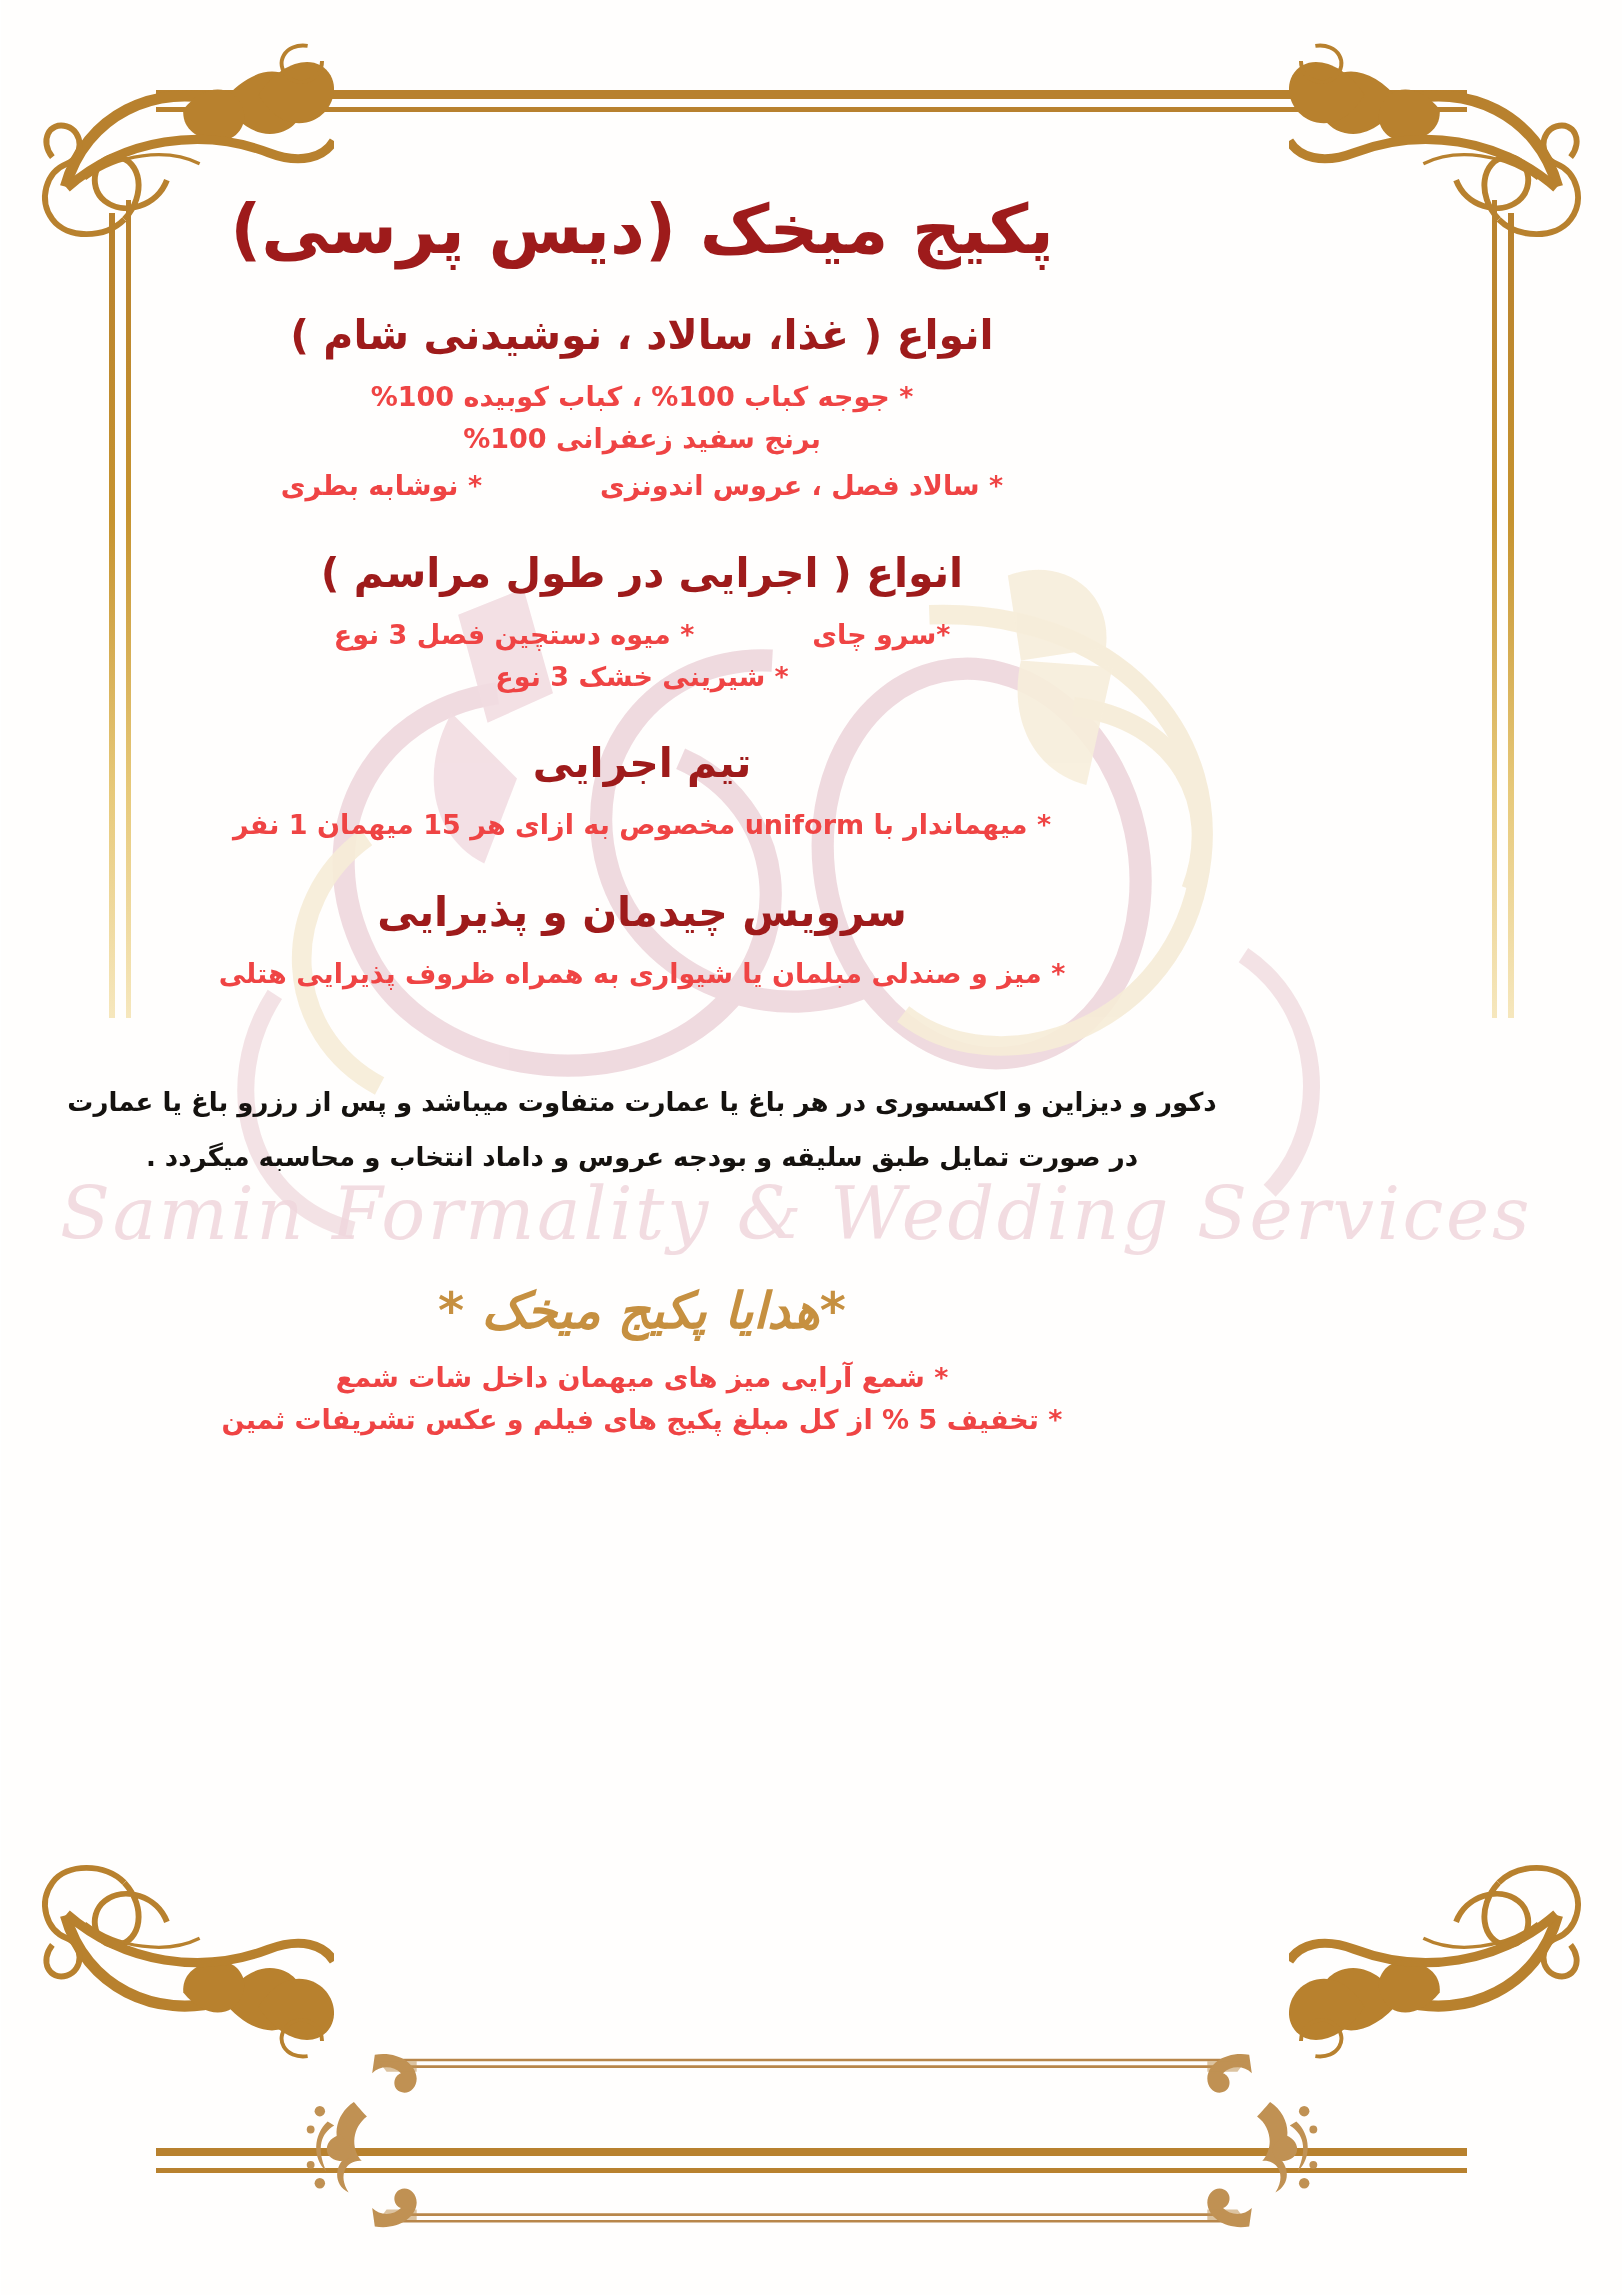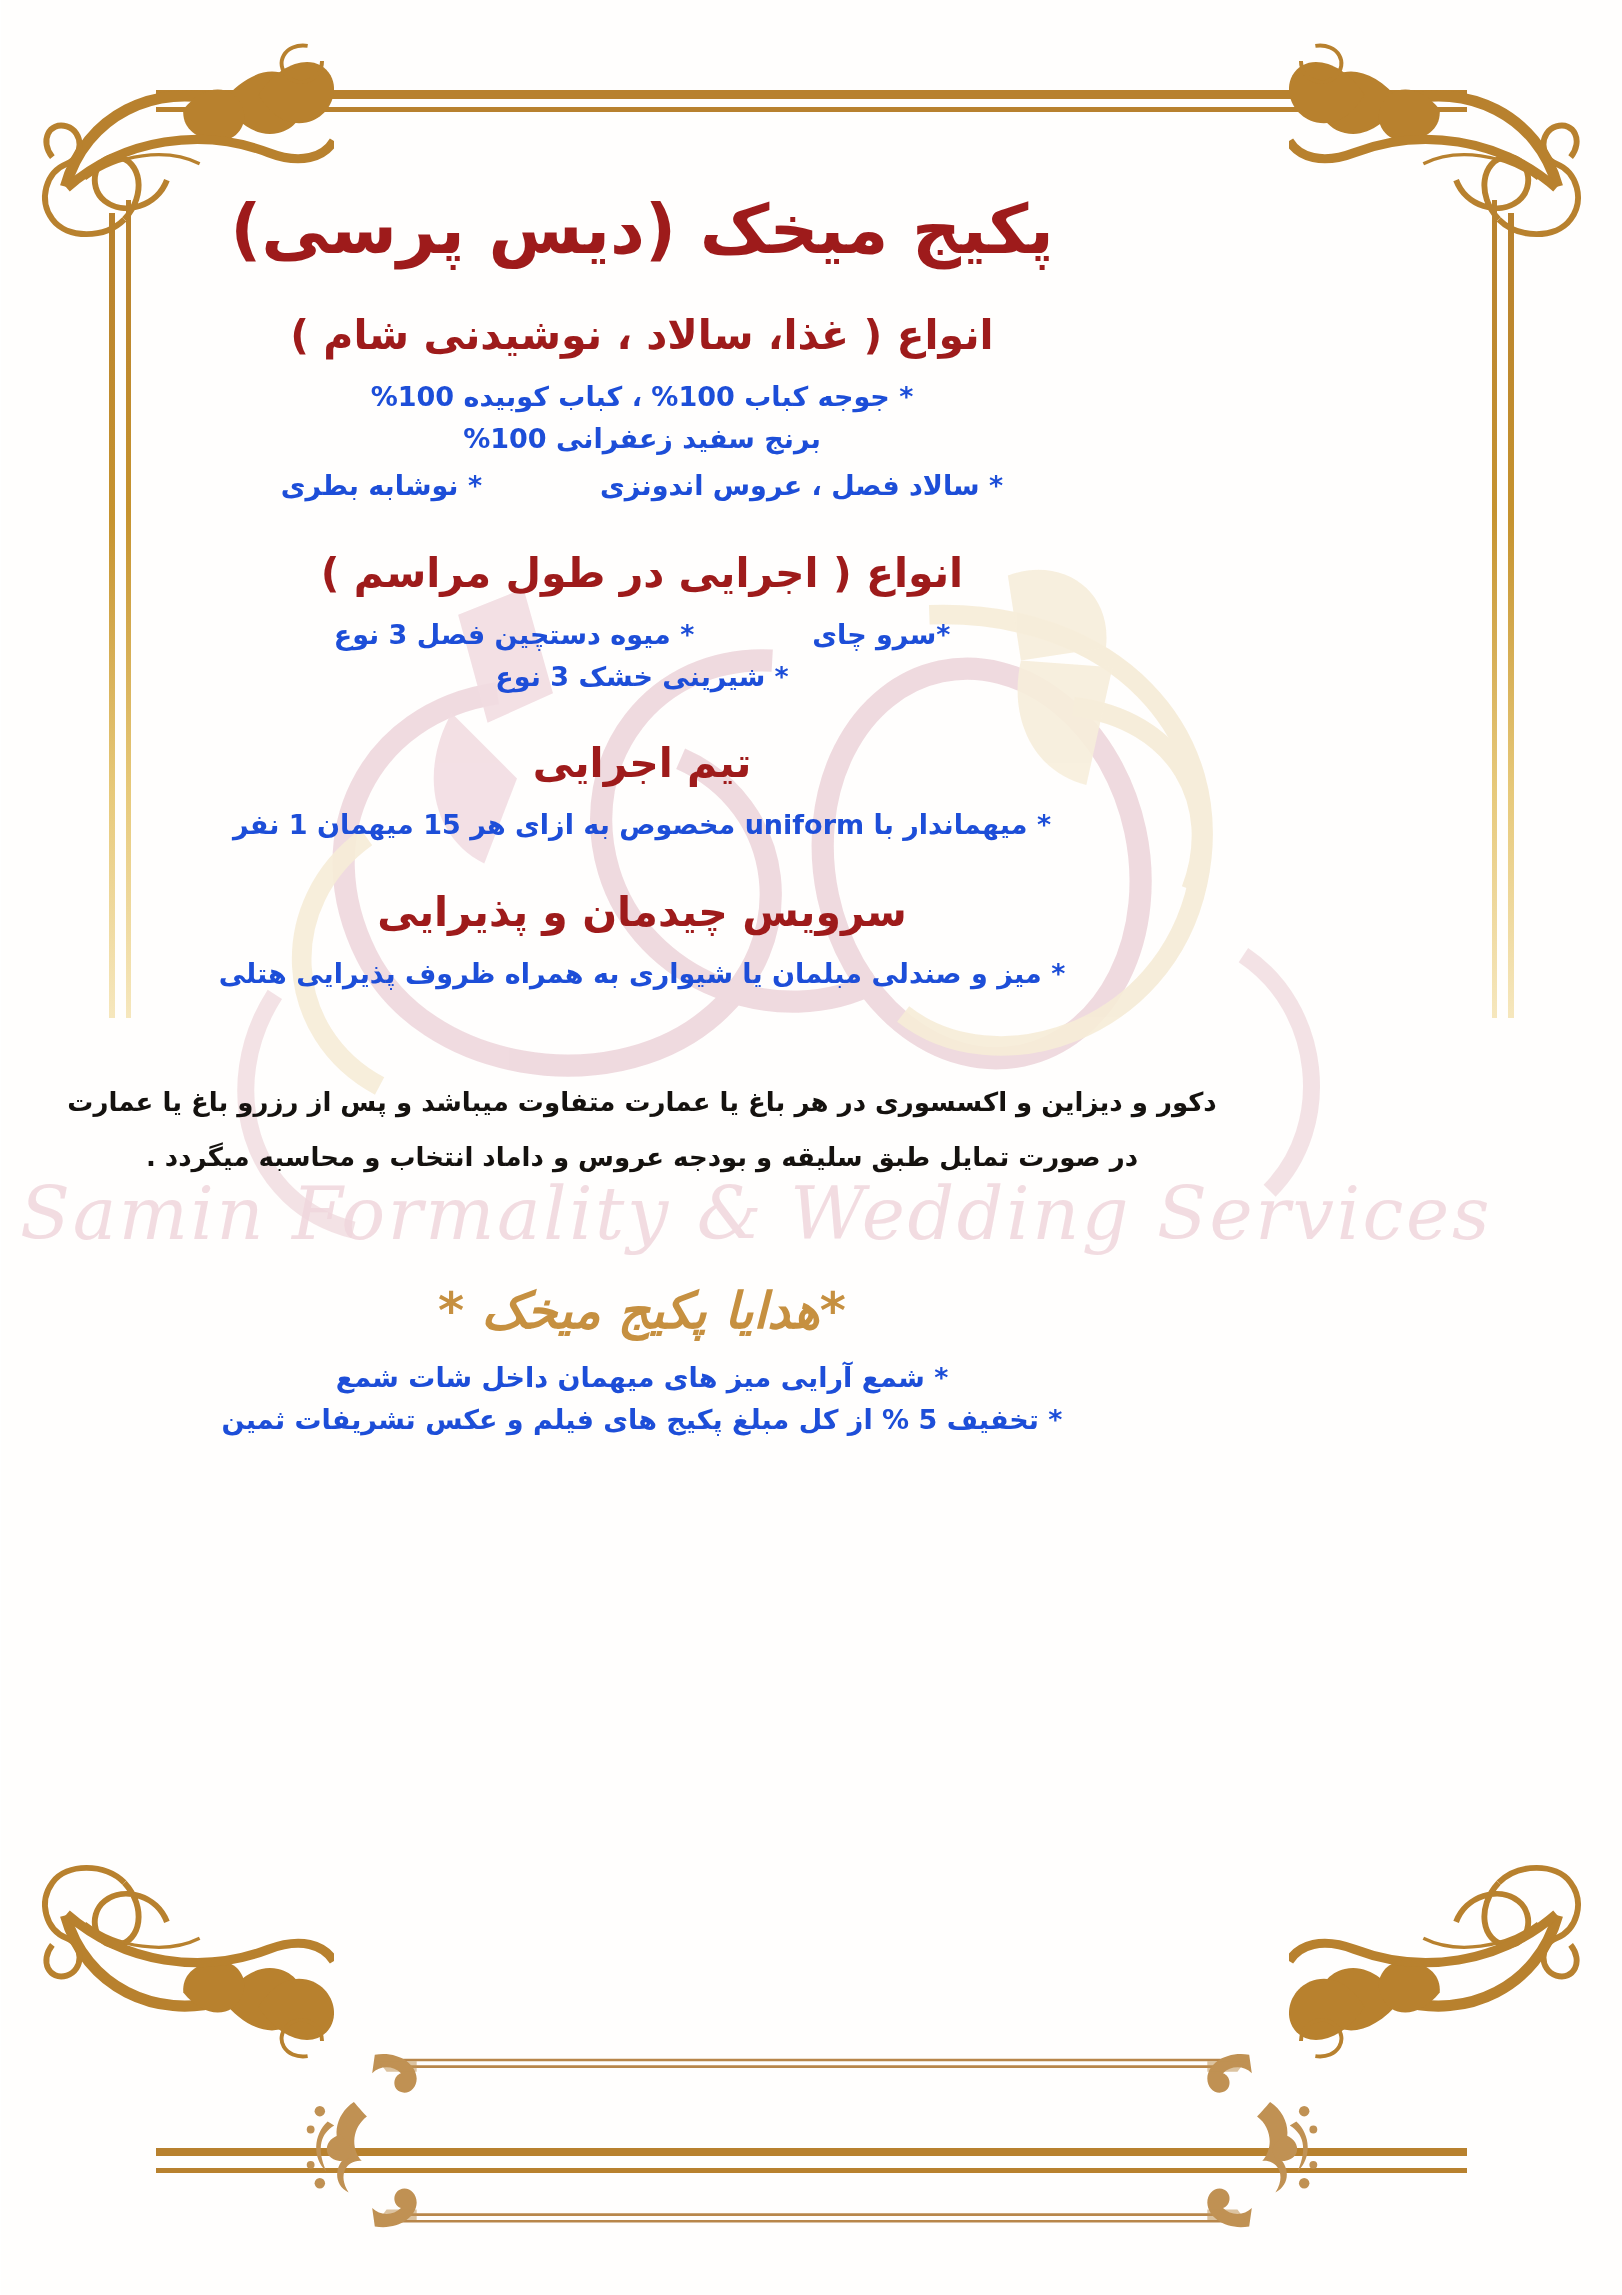--- a/index.html
+++ b/index.html
@@ -11,21 +11,21 @@
 
   
   .watermark{
     position:absolute;left:0;top:497px;width:1623px;height:798px;
     pointer-events:none;z-index:0;
   }
   .wm-script{
     position:absolute;left:0;top:1171px;width:1512px;text-align:center;
     font-family:"DejaVu Serif","Liberation Serif",serif;
     font-style:italic;font-size:73px;color:#f0d7dd;letter-spacing:2.6px;
-    pointer-events:none;z-index:0;opacity:.85;white-space:nowrap;
+    pointer-events:none;z-index:0;opacity:.85;white-space:nowrap;padding-left:40px;
   }
 
   
   .frame{position:absolute;inset:0;z-index:1;pointer-events:none;}
 
   .h-line{position:absolute;background:#b8812e;}
   .top-line-a{left:156px;right:156px;top:90px;height:8.5px;}
   .top-line-b{left:156px;right:156px;top:107px;height:4.6px;}
 
   .v-line{position:absolute;width:5.9px;
@@ -55,21 +55,21 @@
   }
 
   .section{margin-top:42px;text-align:center;}
   .sec-title{
     font-size:41px;font-weight:bold;color:#9e1b1b;
     margin-bottom:17px;
   }
   .sec-title.gold{color:#c69040;font-size:50px;font-style:italic;}
 
   .row{
-    font-size:27px;font-weight:bold;color:#1d4ed8;
+    font-size:27px;font-weight:bold;color:#ef4444;
     line-height:1.55;
   }
   .row.center{text-align:center;}
 
   .two-col{
     display:flex;justify-content:center;align-items:flex-start;
     gap:118px;margin-top:5.2px;
   }
   .two-col .row{white-space:nowrap;}
 

